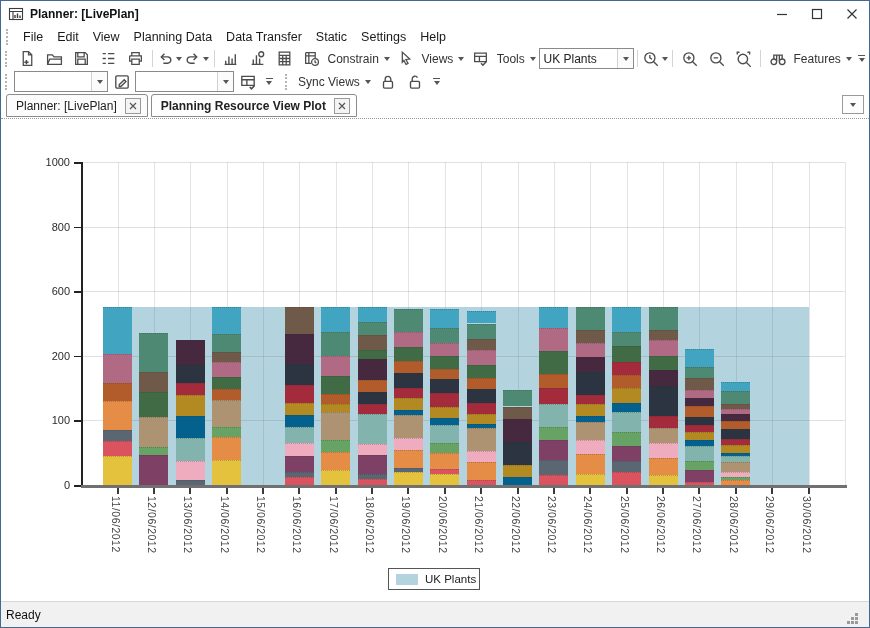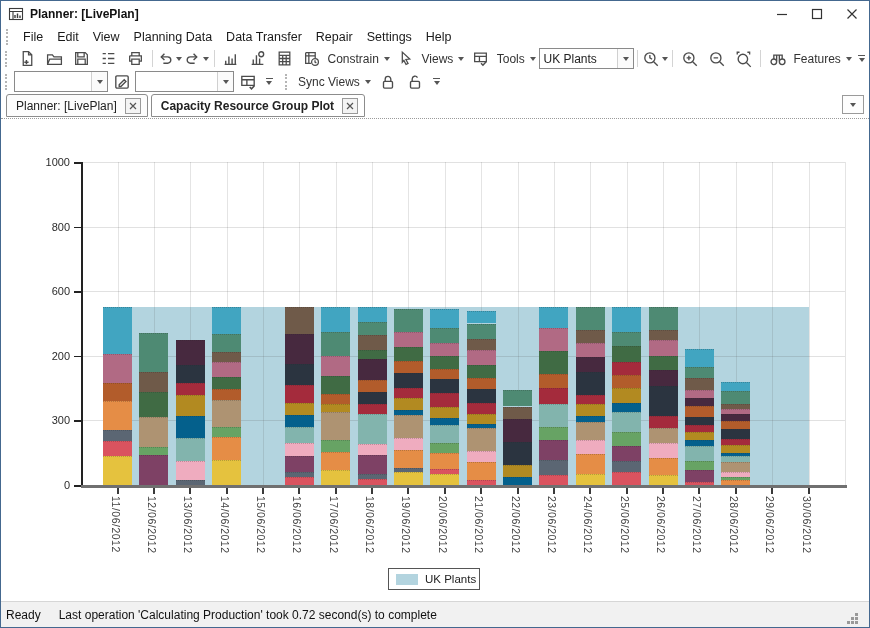--- a/index.html
+++ b/index.html
@@ -82,21 +82,21 @@
     </div>
   </div>
 
   <div class="menubar">
     <span class="grip"></span>
     <span class="menuitem">File</span>
     <span class="menuitem">Edit</span>
     <span class="menuitem">View</span>
     <span class="menuitem">Planning Data</span>
     <span class="menuitem">Data Transfer</span>
-    <span class="menuitem">Repair</span>
+    <span class="menuitem">Static</span>
     <span class="menuitem">Settings</span>
     <span class="menuitem">Help</span>
   </div>
 
   <div class="toolbar">
     <span class="grip"></span>
     <div class="tbtn">
         <span>
           <svg width="17" height="17" viewBox="0 0 16 16" fill="none" stroke="#4c4c4c" stroke-width="1.2">
             <path d="M4 1.5h5l3 3v10H4z M9 1.5v3h3"></path>
@@ -337,21 +337,21 @@
   <div class="tabstrip">
     <div class="tab">
       <span>Planner: [LivePlan]</span>
       <span class="tabclose">
           <svg width="8" height="8" viewBox="0 0 8 8" stroke="#555" stroke-width="1.2">
             <path d="M1 1l6 6 M7 1L1 7"></path>
           </svg>
         </span>
     </div>
     <div class="tab active">
-      <span>Capacity Resource Group Plot</span>
+      <span>Planning Resource View Plot</span>
       <span class="tabclose">
           <svg width="8" height="8" viewBox="0 0 8 8" stroke="#555" stroke-width="1.2">
             <path d="M1 1l6 6 M7 1L1 7"></path>
           </svg>
         </span>
     </div>
     <div class="tabdrop">
         <span class="minicaret" style="margin:0"></span>
       </div>
   </div>
@@ -569,21 +569,21 @@
         <div class="seg" title="28/06/2012" style="left: 720.263px; width: 29px; top: 294.94px; height: 7.106px; background: rgb(71, 41, 63); border-top: 1px dotted rgba(40, 40, 40, 0.25); box-sizing: border-box;"></div>
         <div class="seg" title="28/06/2012" style="left: 720.263px; width: 29px; top: 290.095px; height: 4.845px; background: rgb(177, 106, 132); border-top: 1px dotted rgba(40, 40, 40, 0.25); box-sizing: border-box;"></div>
         <div class="seg" title="28/06/2012" style="left: 720.263px; width: 29px; top: 285.25px; height: 4.845px; background: rgb(111, 90, 73); border-top: 1px dotted rgba(40, 40, 40, 0.25); box-sizing: border-box;"></div>
         <div class="seg" title="28/06/2012" style="left: 720.263px; width: 29px; top: 272.33px; height: 12.92px; background: rgb(78, 138, 115); border-top: 1px dotted rgba(40, 40, 40, 0.25); box-sizing: border-box;"></div>
         <div class="seg" title="28/06/2012" style="left: 720.263px; width: 29px; top: 262.64px; height: 9.69px; background: rgb(65, 165, 193); border-top: 1px dotted rgba(40, 40, 40, 0.25); box-sizing: border-box;"></div>
         <div class="axis" style="left: 80px; width: 1.5px; top: 43px; height: 324px; background: rgb(34, 34, 34);"></div>
         <div class="axis" style="left: 80px; width: 766px; top: 366px; height: 3px; background: rgb(112, 112, 112);"></div>
         <div class="tick" style="left: 73px; width: 7px; top: 366px; height: 1.5px; background: rgb(34, 34, 34);"></div>
         <div class="ylab" style="left: 35px; width: 34px; top: 360px; text-align: right; font: 11px &quot;Liberation Sans&quot;, sans-serif; color: rgb(43, 43, 43);">0</div>
         <div class="tick" style="left: 73px; width: 7px; top: 301.4px; height: 1.5px; background: rgb(34, 34, 34);"></div>
-        <div class="ylab" style="left: 35px; width: 34px; top: 295.4px; text-align: right; font: 11px &quot;Liberation Sans&quot;, sans-serif; color: rgb(43, 43, 43);">300</div>
+        <div class="ylab" style="left: 35px; width: 34px; top: 295.4px; text-align: right; font: 11px &quot;Liberation Sans&quot;, sans-serif; color: rgb(43, 43, 43);">100</div>
         <div class="tick" style="left: 73px; width: 7px; top: 236.8px; height: 1.5px; background: rgb(34, 34, 34);"></div>
         <div class="ylab" style="left: 35px; width: 34px; top: 230.8px; text-align: right; font: 11px &quot;Liberation Sans&quot;, sans-serif; color: rgb(43, 43, 43);">200</div>
         <div class="tick" style="left: 73px; width: 7px; top: 172.2px; height: 1.5px; background: rgb(34, 34, 34);"></div>
         <div class="ylab" style="left: 35px; width: 34px; top: 166.2px; text-align: right; font: 11px &quot;Liberation Sans&quot;, sans-serif; color: rgb(43, 43, 43);">600</div>
         <div class="tick" style="left: 73px; width: 7px; top: 107.6px; height: 1.5px; background: rgb(34, 34, 34);"></div>
         <div class="ylab" style="left: 35px; width: 34px; top: 101.6px; text-align: right; font: 11px &quot;Liberation Sans&quot;, sans-serif; color: rgb(43, 43, 43);">800</div>
         <div class="tick" style="left: 73px; width: 7px; top: 43px; height: 1.5px; background: rgb(34, 34, 34);"></div>
         <div class="ylab" style="left: 35px; width: 34px; top: 37px; text-align: right; font: 11px &quot;Liberation Sans&quot;, sans-serif; color: rgb(43, 43, 43);">1000</div>
         <div class="xtick" style="left: 115.5px; width: 2px; top: 369px; height: 6px; background: rgb(58, 58, 58);"></div>
         <div class="xlab" style="left: 108.5px; top: 377px; font: 10.5px &quot;Liberation Sans&quot;, sans-serif; color: rgb(68, 68, 68); writing-mode: vertical-rl; letter-spacing: 0.5px;">11/06/2012</div>
@@ -627,17 +627,16 @@
         <div class="xlab" style="left: 799.5px; top: 377px; font: 10.5px &quot;Liberation Sans&quot;, sans-serif; color: rgb(68, 68, 68); writing-mode: vertical-rl; letter-spacing: 0.5px;">30/06/2012</div>
       </div>
     <div class="legend">
       <span class="swatch" style="background: rgb(179, 212, 223);"></span>
       <span class="lbl">UK Plants</span>
     </div>
   </div>
 
   <div class="statusbar">
     <span>Ready</span>
-    <span class="msg">Last operation 'Calculating Production' took 0.72 second(s) to complete</span>
     <span class="sizegrip"></span>
   </div>
 
 </div>
 
 </body></html>

